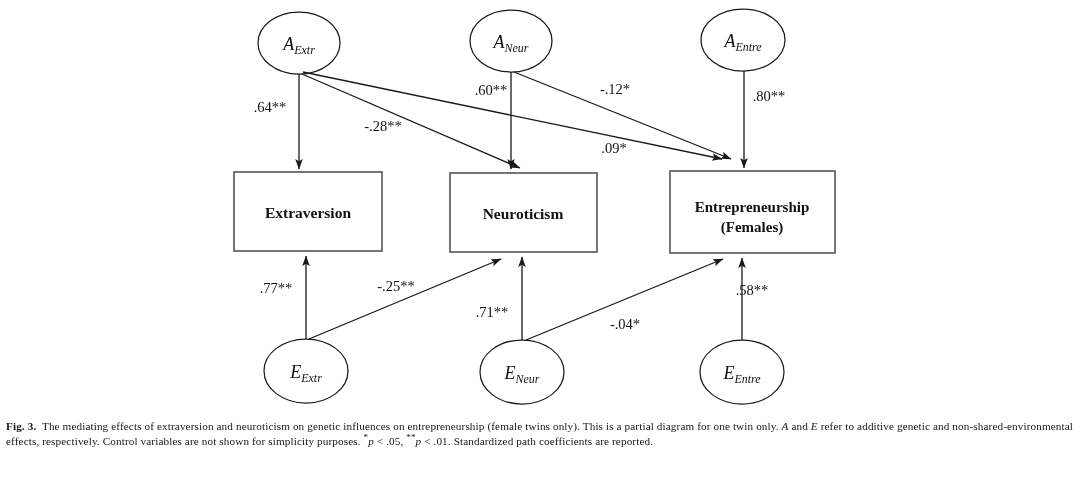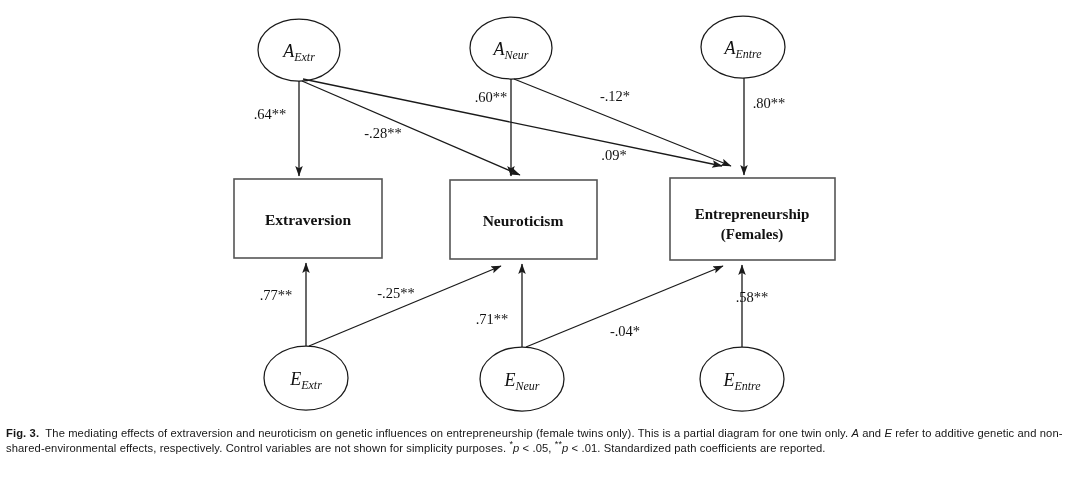--- a/index.html
+++ b/index.html
@@ -1,26 +1,26 @@
 <!DOCTYPE html>
 <html><head>
 <meta charset="utf-8">
 <style>
   html,body{margin:0;padding:0;}
   body{
     width:1080px;height:478px;background:#ffffff;
     font-family:"Liberation Serif", serif;
     color:#1a1a1a;overflow:hidden;position:relative;
   }
-  #figure-root{position:absolute;left:0;top:12px;width:1080px;height:344px;}
+  #figure-root{position:absolute;left:0;top:5px;width:1080px;height:344px;}
   #sem-svg{position:absolute;left:0;top:0;}
   .node-text{font-family:"Liberation Serif", serif;}
   .caption{
     position:absolute;left:6px;top:414px;width:1068px;
-    font-family:Liberation Sans, sans-serif;
+    font-family:Liberation Serif, serif;
     font-size:11.2px;line-height:15.3px;color:#161616;
     text-align:left;letter-spacing:0.01em;
   }
   .caption b{font-weight:bold;}
   .caption i{font-style:italic;}
   .sup{font-size:9px;vertical-align:super;line-height:0;}
 </style>
 </head>
 <body>
 

